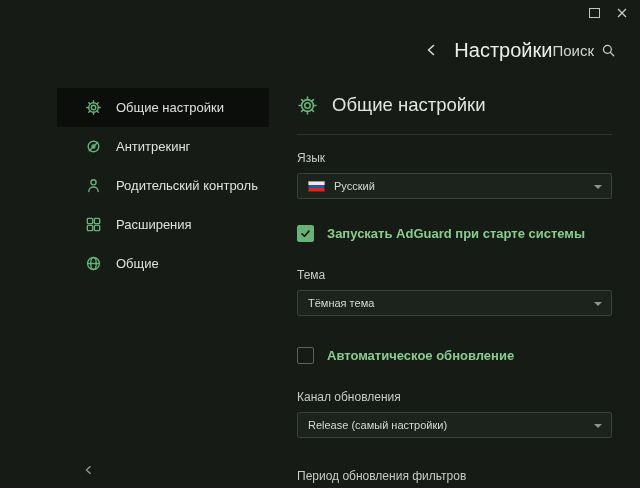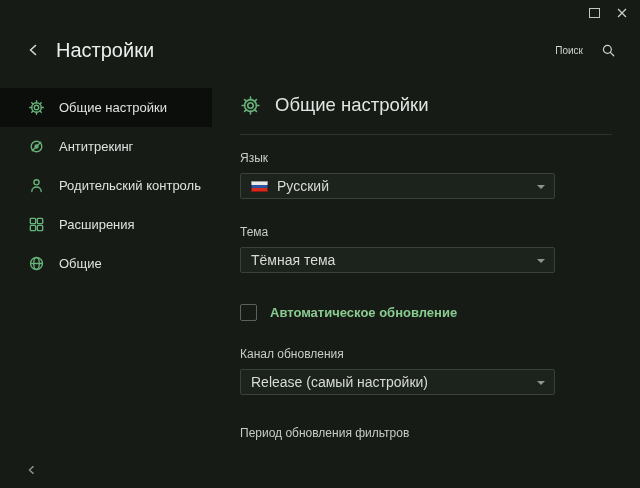--- a/index.html
+++ b/index.html
@@ -1,31 +1,31 @@
 <!DOCTYPE html>
 <html><head>
 <meta charset="utf-8">
 <style>
   html,body{margin:0;padding:0;width:640px;height:488px;overflow:hidden;
     font-family:"Liberation Sans","DejaVu Sans",sans-serif;
     background:#161b16;color:#e4e6e4;-webkit-font-smoothing:antialiased;}
-  .window{position:relative;width:640px;height:488px;background:#161b16;display:flex;flex-direction:column;}
+  .window{position:relative;width:640px;height:488px;background:#161b16;display:flex;flex-direction:column;align-items:flex-end;}
 
   
   .titlebar{height:26px;position:relative;flex:0 0 auto;}
   .win-controls{position:absolute;top:7px;right:12px;display:flex;gap:16px;align-items:center;}
   .win-btn{width:12px;height:12px;display:flex;align-items:center;justify-content:center;cursor:default;}
   .max-glyph{width:9px;height:8px;border:1px solid #c2c5c2;}
 
   
   .header{height:48px;display:flex;align-items:center;padding:0 24px 0 24px;flex:0 0 auto;}
   .back{display:flex;align-items:center;justify-content:center;width:20px;height:20px;margin-right:12px;}
   .page-title{font-size:20px;font-weight:400;color:#eceeec;}
   .header-spacer{flex:1;}
-  .search{display:flex;align-items:center;gap:18px;font-size:10px;color:#d2d5d2;}
+  .search{display:flex;align-items:center;gap:7px;font-size:15px;color:#d2d5d2;}
 
   
   .body{flex:1;display:flex;min-height:0;}
   .sidebar{width:212px;flex:0 0 auto;padding-top:14px;position:relative;}
   .side-item{height:39px;display:flex;align-items:center;gap:14px;padding-left:28px;font-size:13px;color:#dfe2df;cursor:default;}
   .side-item.active{background:#0b0e0b;}
   .side-icon{width:17px;height:17px;display:flex;align-items:center;justify-content:center;flex:0 0 auto;}
   .collapse{position:absolute;left:24px;bottom:10px;width:16px;height:16px;display:flex;align-items:center;justify-content:center;}
 
   .content{flex:1;padding:20px 28px 0 28px;min-width:0;}
@@ -33,21 +33,21 @@
   .content-title span{font-size:18.5px;color:#e3e5e3;}
   .rule{border:none;border-top:1px solid #2c322c;margin:18px 0 0 0;}
 
   .field-label{font-size:12px;color:#c8ccc8;}
   .mt-lg{margin-top:16px;}
   .mt-md{margin-top:26px;}
   .mt-xl{margin-top:31px;}
 
   .select{position:relative;margin-top:8px;width:315px;height:26px;background:#1c221c;border:1px solid #3a413a;
     border-radius:2px;display:flex;align-items:center;padding:0 24px 0 10px;box-sizing:border-box;
-    font-size:14px;color:#d8dbd8;cursor:default;}
+    font-size:11px;color:#d8dbd8;cursor:default;}
   .caret{position:absolute;right:9px;top:11px;width:0;height:0;border-left:4px solid transparent;
     border-right:4px solid transparent;border-top:4px solid #8e948e;}
   .flag{width:17px;height:11px;margin-right:9px;flex:0 0 auto;border-radius:1px;
     background:linear-gradient(#e9e9e9 0 33%,#2d53a0 33% 66%,#d52b1e 66% 100%);
     box-shadow:0 0 0 1px rgba(0,0,0,.35) inset;}
 
   .check-row{display:flex;align-items:center;gap:13px;cursor:default;}
   .checkbox{width:17px;height:17px;border-radius:2px;box-sizing:border-box;border:1.5px solid #5b615b;
     display:flex;align-items:center;justify-content:center;flex:0 0 auto;background:transparent;}
   .checkbox.checked{background:#67b279;border-color:#67b279;}
@@ -186,20 +186,28 @@
 
       <hr class="rule">
 
       <div class="field-label mt-lg">Язык</div>
       <div class="select">
         <span class="flag"></span>
         <span>Русский</span>
         <span class="caret"></span>
       </div>
 
+      <div class="check-row mt-md">
+        <span class="checkbox checked">
+          <svg width="11" height="11" viewBox="0 0 16 16">
+            <polyline points="3 8.6 6.5 12 13 4.6" fill="none" stroke="#11150f" stroke-width="2.4" stroke-linecap="round" stroke-linejoin="round"></polyline>
+          </svg>
+        </span>
+        <span class="check-label">Запускать AdGuard при старте системы</span>
+      </div>
 
       <div class="field-label mt-md">Тема</div>
       <div class="select">
         <span>Тёмная тема</span>
         <span class="caret"></span>
       </div>
 
       <div class="check-row mt-xl">
         <span class="checkbox">
           <svg width="11" height="11" viewBox="0 0 16 16" style="visibility:hidden">

